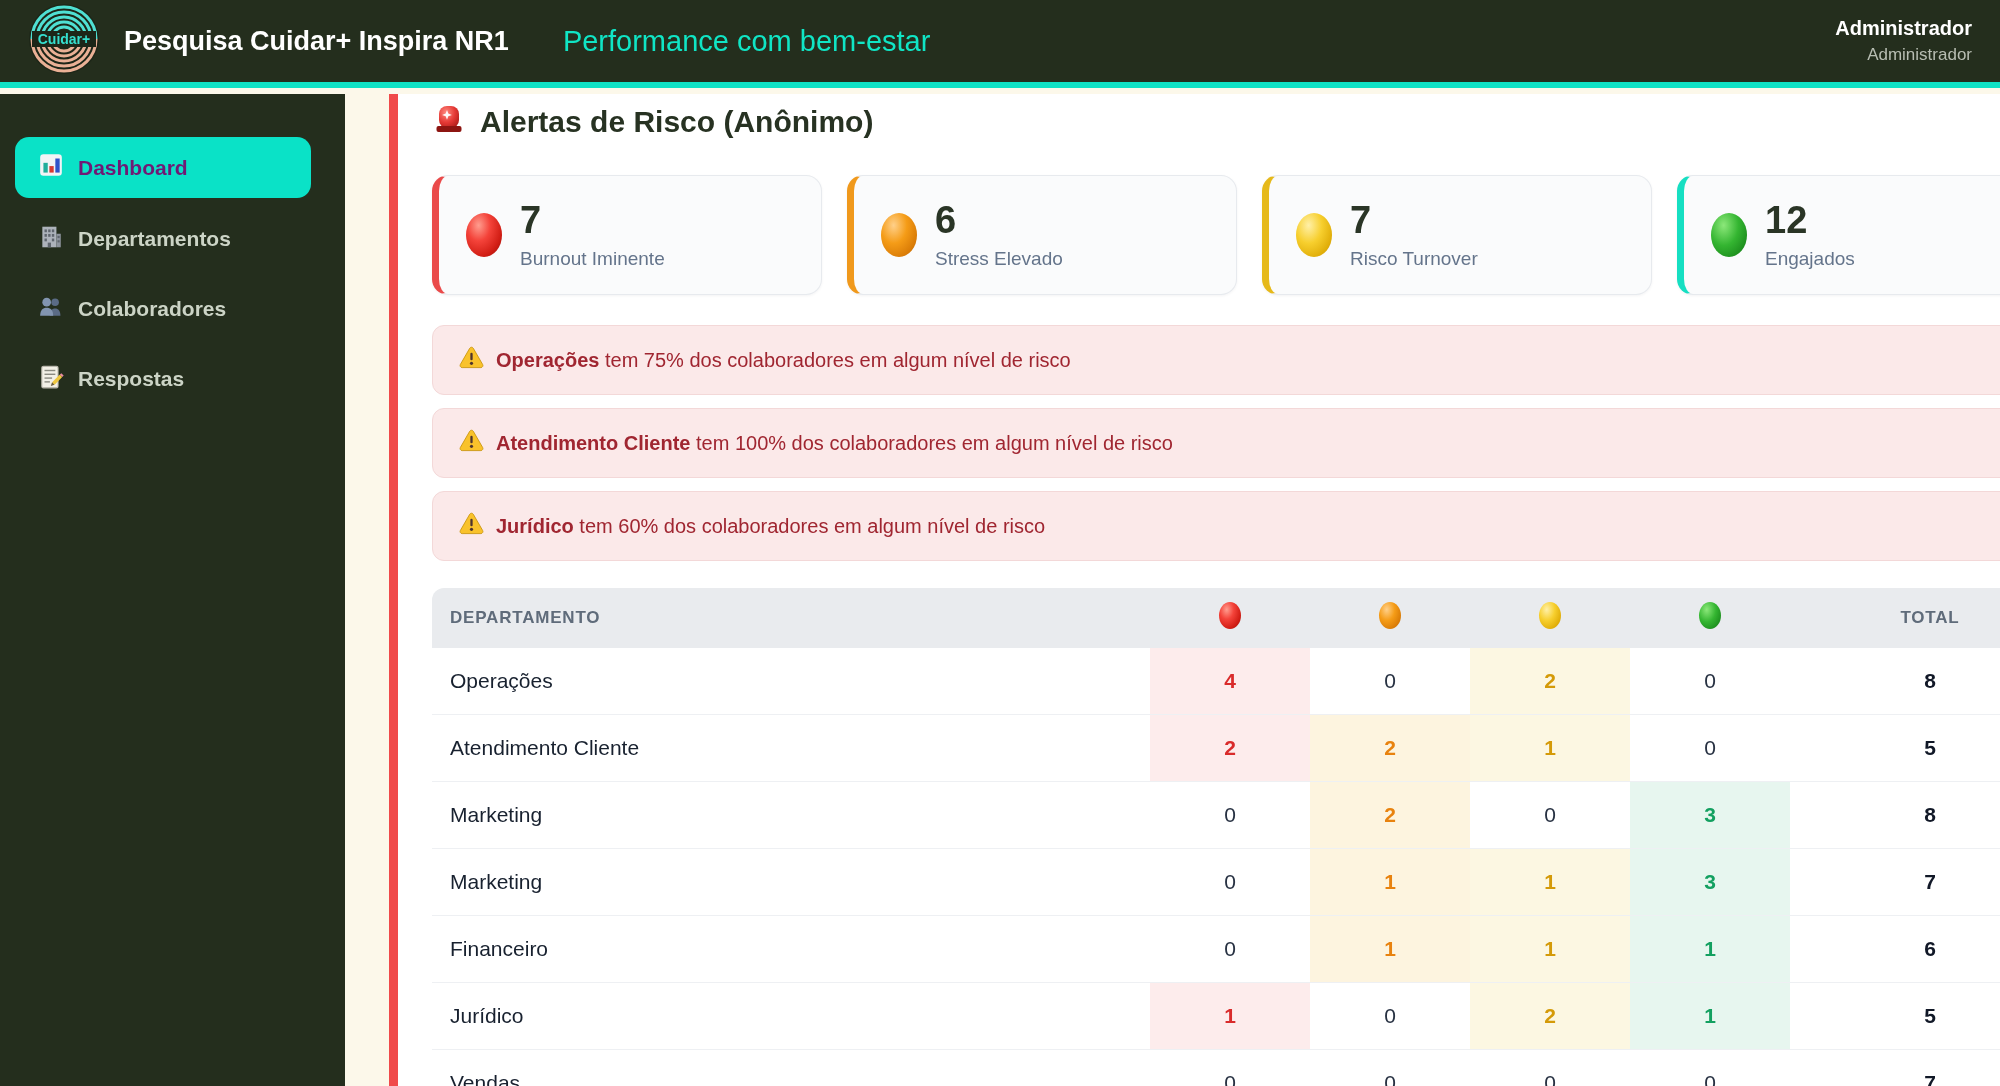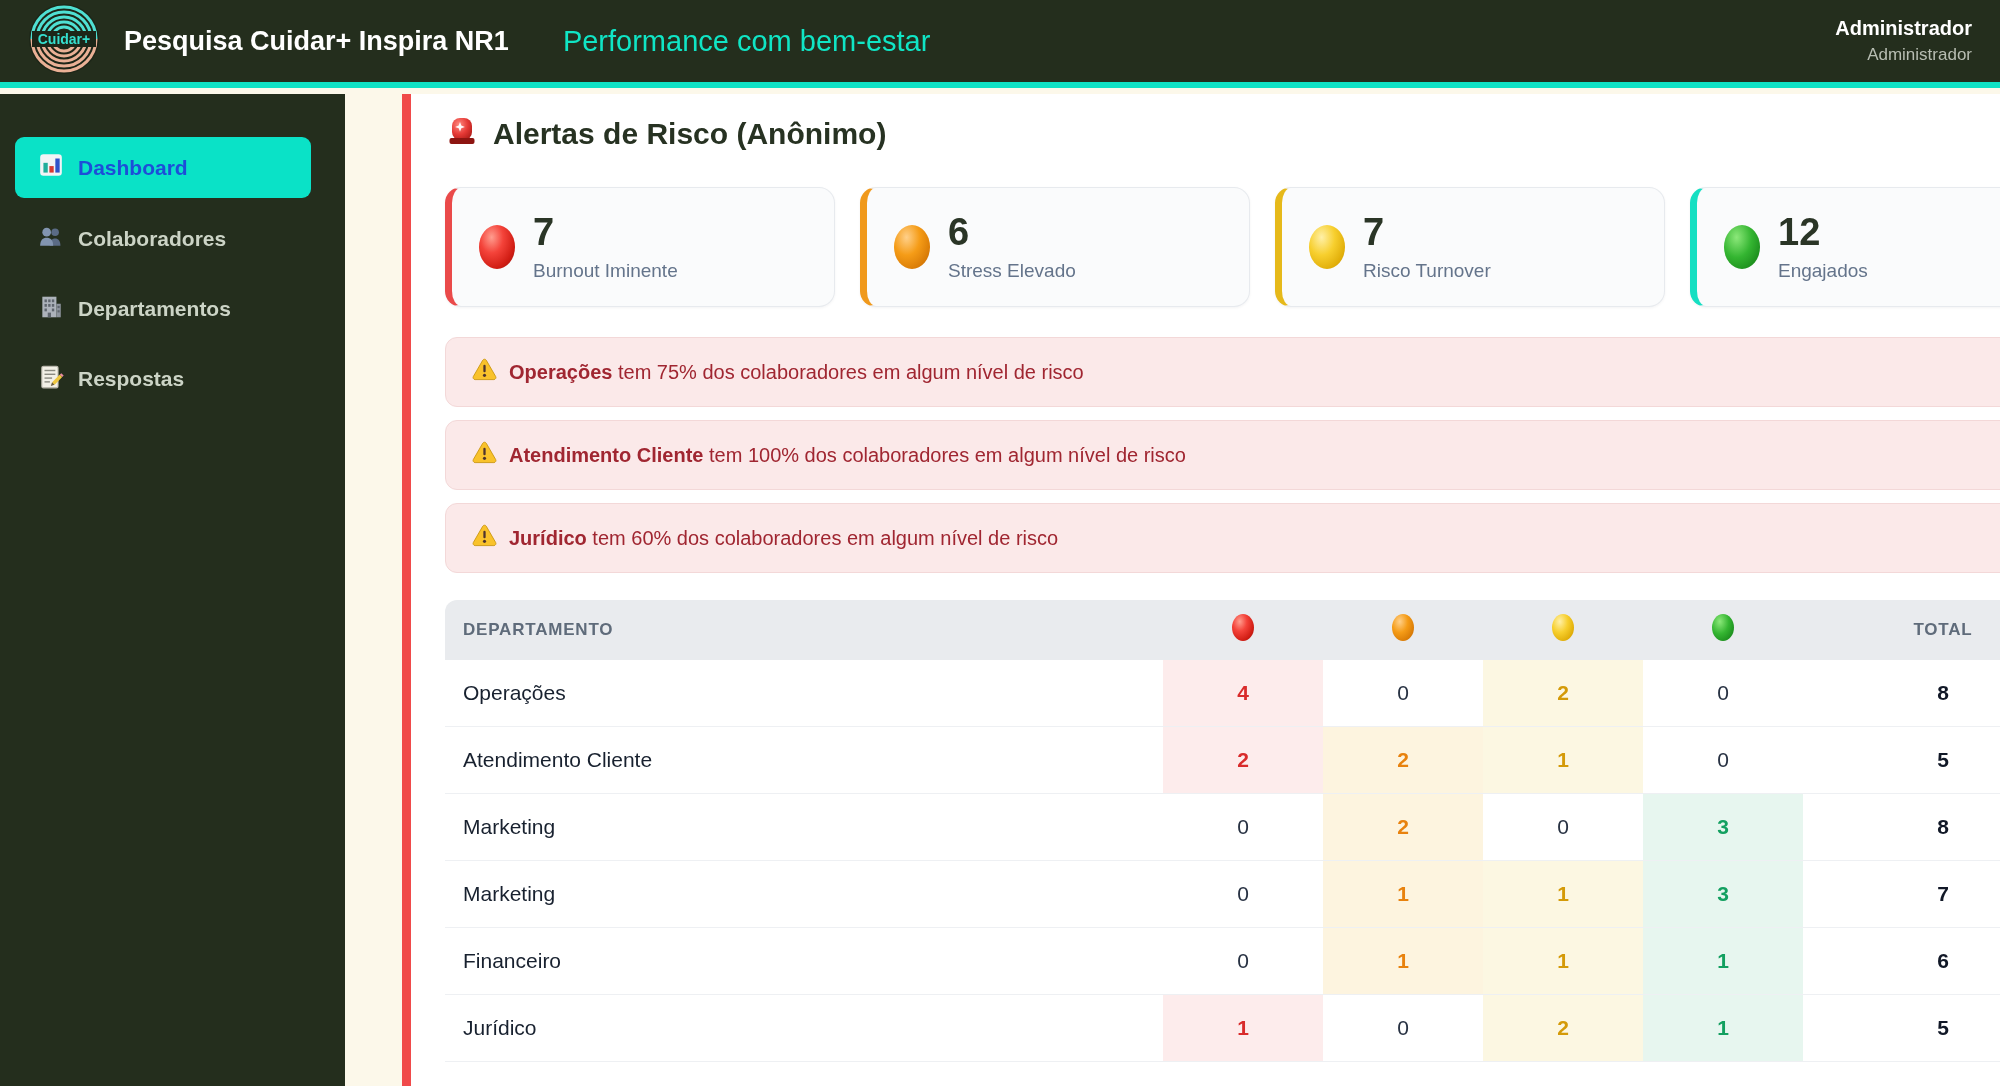--- a/index.html
+++ b/index.html
@@ -24,29 +24,29 @@
     position:absolute;top:94px;left:0;width:345px;height:992px;
     background:#242e1d;box-sizing:border-box;padding-top:43px;
   }
   .nav-item{
     display:flex;align-items:center;gap:14px;
     height:70px;padding-left:38px;color:#ccd4c6;font-size:21px;font-weight:bold;
     cursor:pointer;box-sizing:border-box;
   }
   .nav-item.active{
     height:61px;margin:0 34px 6px 15px;padding-left:23px;
-    background:#0ae2c7;border-radius:9px;color:#1d4ed8;
+    background:#0ae2c7;border-radius:14px;color:#701a75;
   }
   .nav-item svg{flex:0 0 auto;}
   
   .page{position:absolute;top:94px;left:345px;width:1655px;height:992px;background:#fcf8ea;}
   .panel{
-    margin-left:57px;height:100%;box-sizing:border-box;
+    margin-left:44px;height:100%;box-sizing:border-box;
     border-left:9px solid #f04a4a;background:#ffffff;
-    padding:20px 0 0 34px;overflow:hidden;
+    padding:8px 0 0 34px;overflow:hidden;
   }
   .section-title{
     display:flex;align-items:center;gap:14px;height:40px;
     font-size:30px;font-weight:bold;color:#273222;
   }
   
   .cards-row{display:flex;gap:25px;margin-top:33px;width:1638px;}
   .card{
     width:390px;height:120px;box-sizing:border-box;flex:0 0 auto;
     background:#fafbfc;border:1px solid #e7eaee;border-radius:16px;
@@ -137,49 +137,49 @@
         <span><svg width="26" height="26" viewBox="0 0 24 24">
             <rect x="2" y="2" width="20" height="20" rx="3" fill="#f2f4f6"></rect>
             <rect x="5" y="10" width="4" height="9" fill="#1fae9b"></rect>
             <rect x="10.5" y="13" width="4" height="6" fill="#d83a30"></rect>
             <rect x="16" y="6" width="4" height="13" fill="#2f52c9"></rect>
           </svg></span>
         <span>Dashboard</span>
       </div>
       <div class="nav-item">
         <span><svg width="26" height="26" viewBox="0 0 24 24">
-            <circle cx="15.8" cy="7.6" r="3.5" fill="#5a6b85"></circle>
-            <path d="M10.8 20c0-4.4 2.1-6.6 5-6.6s4.9 2.2 4.9 6.6z" fill="#5a6b85"></path>
-            <circle cx="8" cy="7.5" r="4" fill="#8295b0"></circle>
-            <path d="M2 20c0-5 2.6-7.2 6-7.2s6 2.2 6 7.2z" fill="#8295b0"></path>
-          </svg></span>
-        <span>Colaboradores</span>
-      </div>
-      <div class="nav-item">
-        <span><svg width="26" height="26" viewBox="0 0 24 24">
             <rect x="4" y="2.5" width="13" height="19" fill="#adb3bb"></rect>
             <rect x="17" y="9" width="4" height="12.5" fill="#8e959e"></rect>
             <g fill="#5f666e">
               <rect x="6" y="5" width="2.2" height="2.6"></rect>
               <rect x="9.4" y="5" width="2.2" height="2.6"></rect>
               <rect x="12.8" y="5" width="2.2" height="2.6"></rect>
               <rect x="6" y="9.2" width="2.2" height="2.6"></rect>
               <rect x="9.4" y="9.2" width="2.2" height="2.6"></rect>
               <rect x="12.8" y="9.2" width="2.2" height="2.6"></rect>
               <rect x="6" y="13.4" width="2.2" height="2.6"></rect>
               <rect x="12.8" y="13.4" width="2.2" height="2.6"></rect>
               <rect x="9" y="17.2" width="3" height="4.3"></rect>
               <rect x="18" y="11" width="2" height="2"></rect>
               <rect x="18" y="15" width="2" height="2"></rect>
             </g>
           </svg></span>
         <span>Departamentos</span>
       </div>
       <div class="nav-item">
         <span><svg width="26" height="26" viewBox="0 0 24 24">
+            <circle cx="15.8" cy="7.6" r="3.5" fill="#5a6b85"></circle>
+            <path d="M10.8 20c0-4.4 2.1-6.6 5-6.6s4.9 2.2 4.9 6.6z" fill="#5a6b85"></path>
+            <circle cx="8" cy="7.5" r="4" fill="#8295b0"></circle>
+            <path d="M2 20c0-5 2.6-7.2 6-7.2s6 2.2 6 7.2z" fill="#8295b0"></path>
+          </svg></span>
+        <span>Colaboradores</span>
+      </div>
+      <div class="nav-item">
+        <span><svg width="26" height="26" viewBox="0 0 24 24">
             <rect x="3.5" y="2" width="15" height="20" rx="1.5" fill="#f2f0e6" stroke="#b9b7ab"></rect>
             <g stroke="#8a8a80" stroke-width="1.3">
               <line x1="6" y1="6" x2="16" y2="6"></line>
               <line x1="6" y1="9.5" x2="16" y2="9.5"></line>
               <line x1="6" y1="13" x2="13" y2="13"></line>
               <line x1="6" y1="16.5" x2="11" y2="16.5"></line>
             </g>
             <g transform="rotate(45 16.5 15.5)">
               <rect x="15" y="7" width="3.2" height="2" fill="#e88ca0"></rect>
               <rect x="15" y="9" width="3.2" height="10" rx="0.5" fill="#eec73f"></rect>

